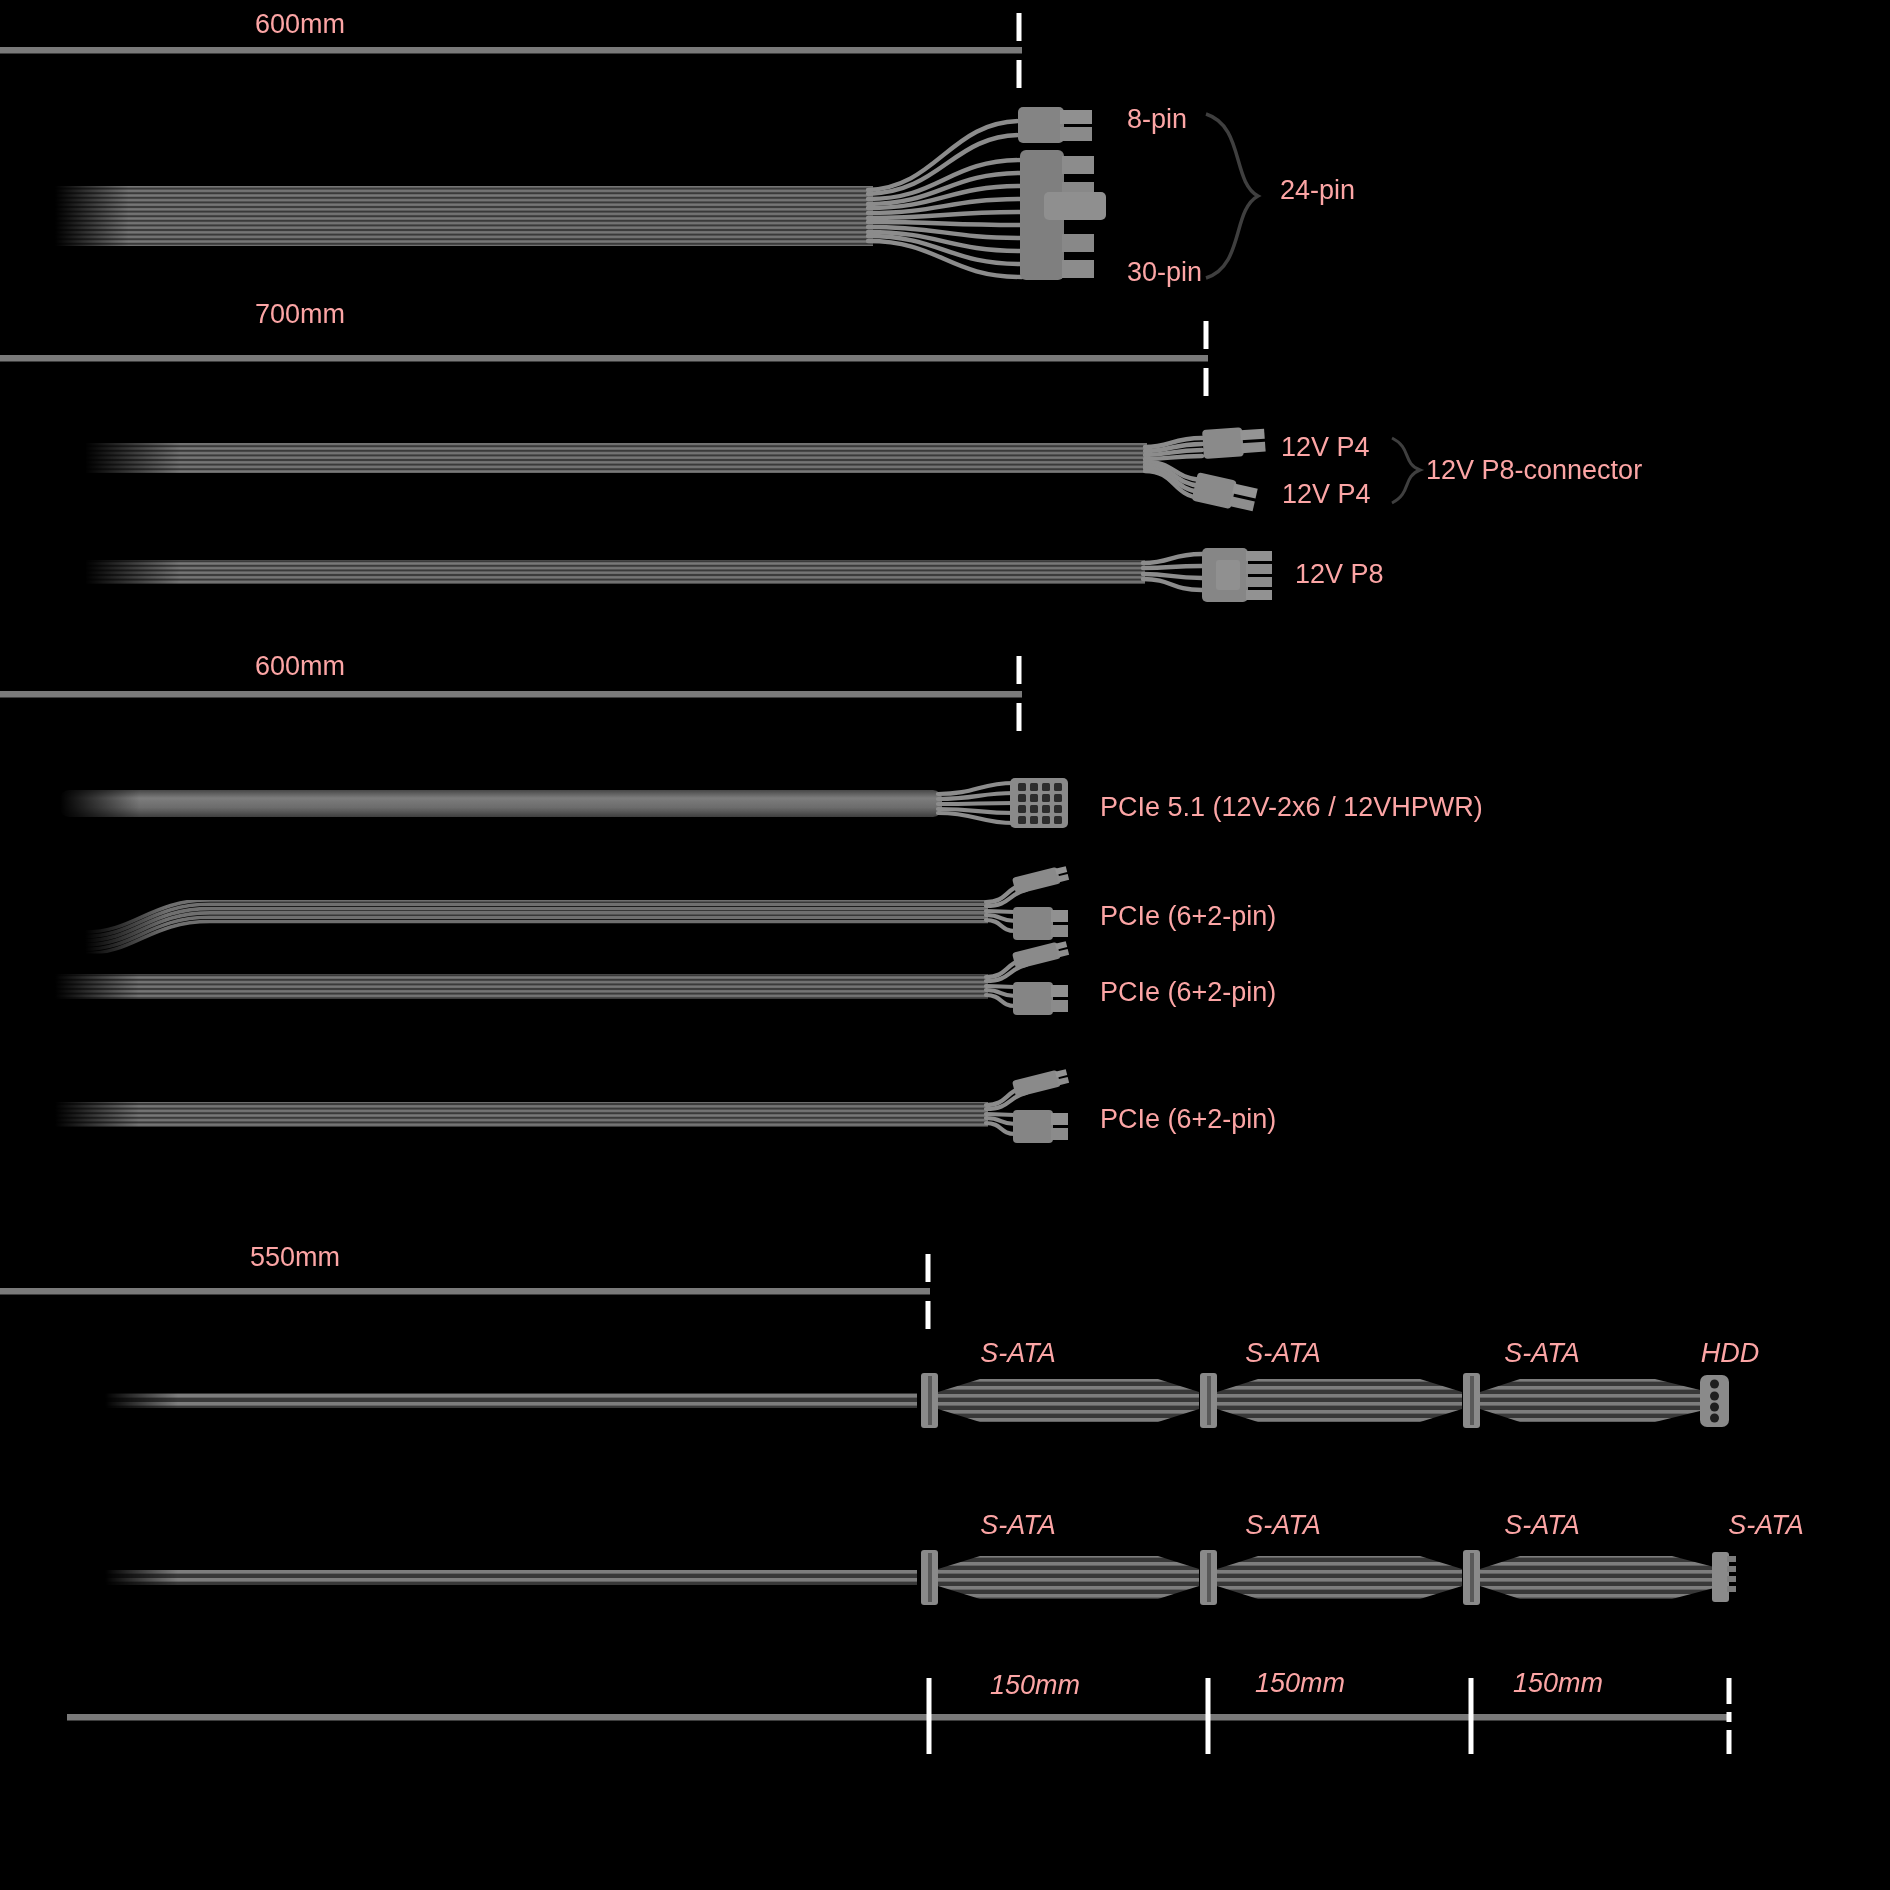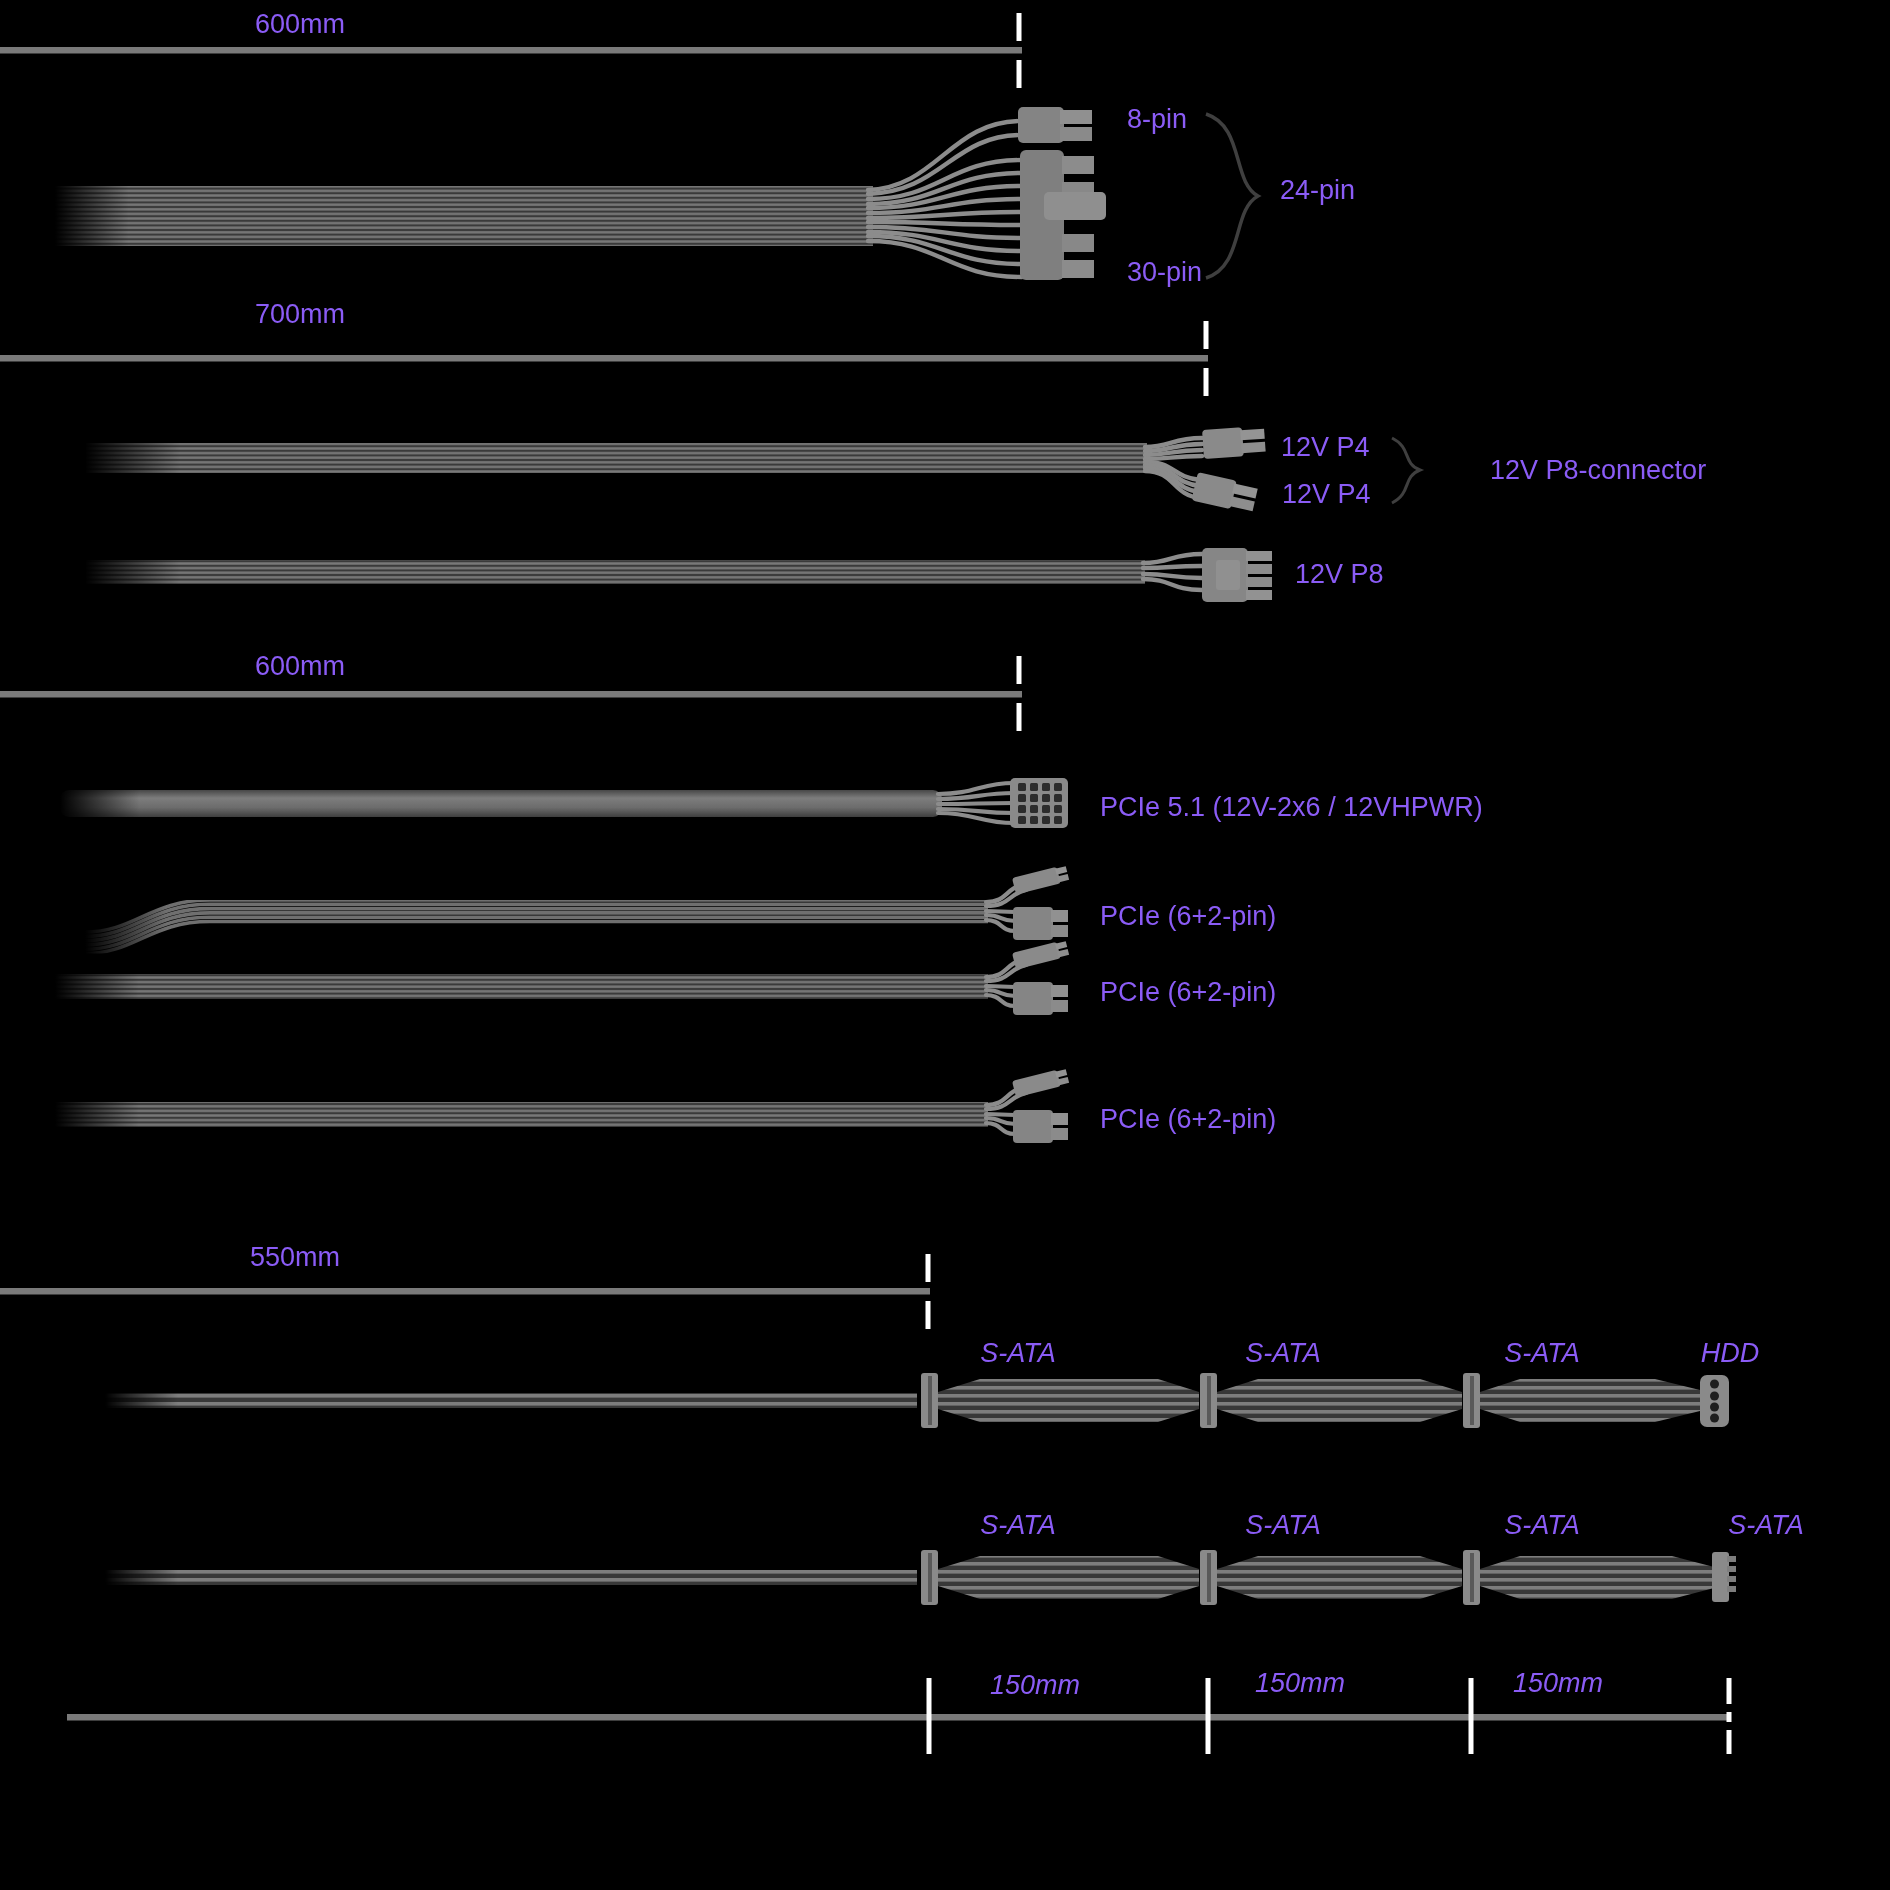--- a/index.html
+++ b/index.html
@@ -1,19 +1,19 @@
 <!DOCTYPE html>
 <html><head>
 <meta charset="utf-8">
 <style>
   html,body{margin:0;padding:0;background:#000;}
   #stage{position:relative;width:1890px;height:1890px;background:#000;overflow:hidden;
          font-family:"Liberation Sans",sans-serif;}
   #art{position:absolute;left:0;top:0;}
-  .lbl{position:absolute;color:#8b5cf6;font-size:27px;line-height:1.1;white-space:nowrap;
+  .lbl{position:absolute;color:#fca5a5;font-size:27px;line-height:1.1;white-space:nowrap;
        font-family:"Liberation Sans",sans-serif;}
   .c{transform:translateX(-50%);font-style:italic;}
 </style>
 </head>
 <body>
 
 <div id="stage">
 
 <svg id="art" width="1890" height="1890" viewBox="0 0 1890 1890">
   <defs>
@@ -301,21 +301,21 @@
 </svg>
 
   <div class="lbl" style="left:255px;top:10px">600mm</div>
   <div class="lbl" style="left:1127px;top:105px">8-pin</div>
   <div class="lbl" style="left:1280px;top:176px">24-pin</div>
   <div class="lbl" style="left:1127px;top:258px">30-pin</div>
 
   <div class="lbl" style="left:255px;top:300px">700mm</div>
   <div class="lbl" style="left:1281px;top:433px">12V P4</div>
   <div class="lbl" style="left:1282px;top:480px">12V P4</div>
-  <div class="lbl" style="left:1490px;top:456px">12V P8-connector</div>
+  <div class="lbl" style="left:1426px;top:456px">12V P8-connector</div>
   <div class="lbl" style="left:1295px;top:560px">12V P8</div>
 
   <div class="lbl" style="left:255px;top:652px">600mm</div>
   <div class="lbl" style="left:1100px;top:793px">PCIe 5.1 (12V-2x6 / 12VHPWR)</div>
   <div class="lbl" style="left:1100px;top:902px">PCIe (6+2-pin)</div>
   <div class="lbl" style="left:1100px;top:978px">PCIe (6+2-pin)</div>
   <div class="lbl" style="left:1100px;top:1105px">PCIe (6+2-pin)</div>
 
   <div class="lbl" style="left:250px;top:1243px">550mm</div>
 

